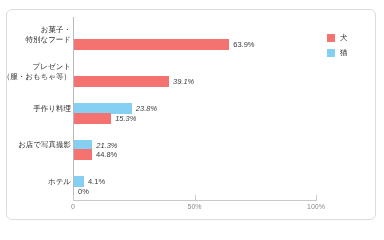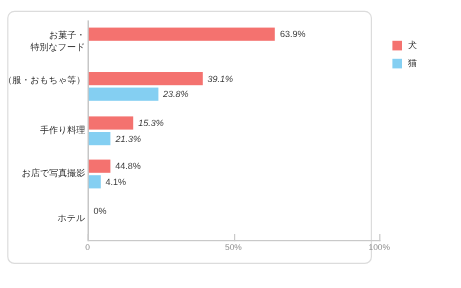--- a/index.html
+++ b/index.html
@@ -12,21 +12,21 @@
     height: 231px;
     overflow: hidden;
     font-family: "Liberation Sans", "DejaVu Sans", sans-serif;
   }
 
   
   #chart-frame {
     position: absolute;
     left: 6px;
     top: 9px;
-    width: 304px;
+    width: 370px;
     height: 211px;
     box-sizing: border-box;
     border: 1px solid #dcdcdc;
     border-radius: 6px;
     background: #ffffff;
   }
 
   
   
   #plot {
@@ -71,20 +71,21 @@
   
   .bar-group {
     position: absolute;
     left: 1px;
     width: 243px;
   }
   .bar-row {
     position: relative;
     height: 11px;
     margin-bottom: 2px;
+    margin-top: 16px;
   }
   .bar {
     position: absolute;
     left: 0;
     top: 0;
     height: 11px;
   }
   .bar.dog  { background: #f4726f; }
   .bar.cat  { background: #84cff2; }
   .bar-value {
@@ -145,20 +146,21 @@
 <body>
 
 <div id="chart-frame">
 
   <div id="cat-labels">
       <div class="cat-label" style="top: 8.3px;">
         <div>お菓子・</div>
         <div>特別なフード</div>
       </div>
       <div class="cat-label" style="top: 44.9px;">
+        <div>プレゼント</div>
         <div>（服・おもちゃ等）</div>
       </div>
       <div class="cat-label" style="top: 86.5px;">
         <div>手作り料理</div>
       </div>
       <div class="cat-label" style="top: 123.1px;">
         <div>お店で写真撮影</div>
       </div>
       <div class="cat-label" style="top: 159.7px;">
         <div>ホテル</div>

